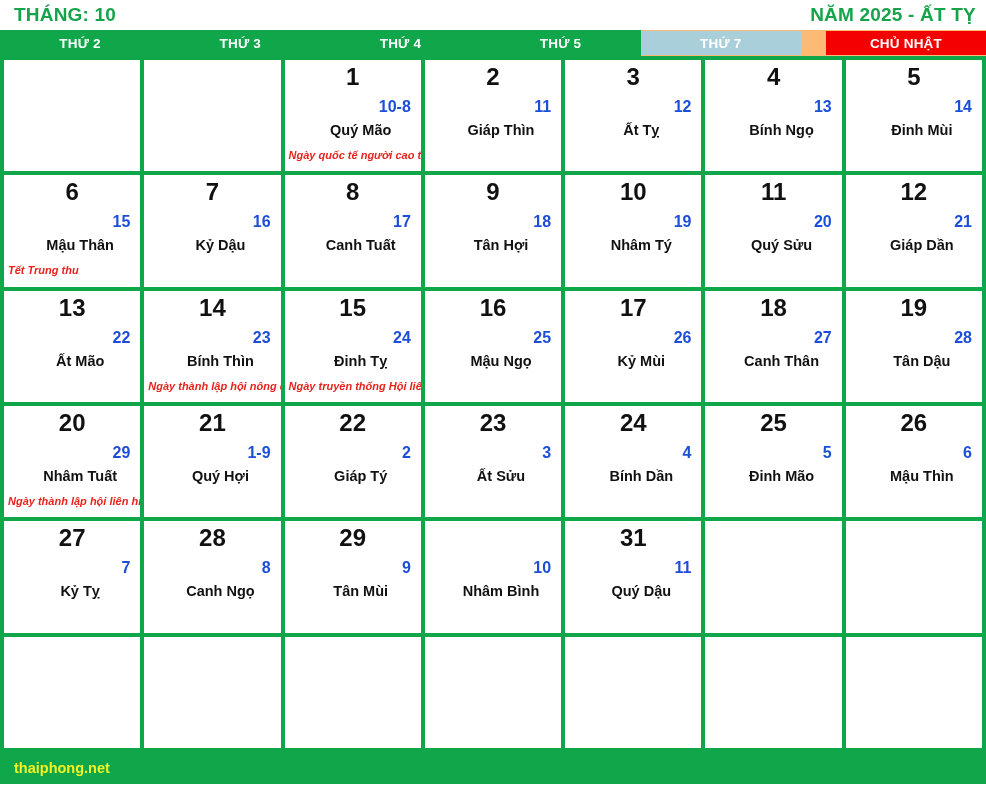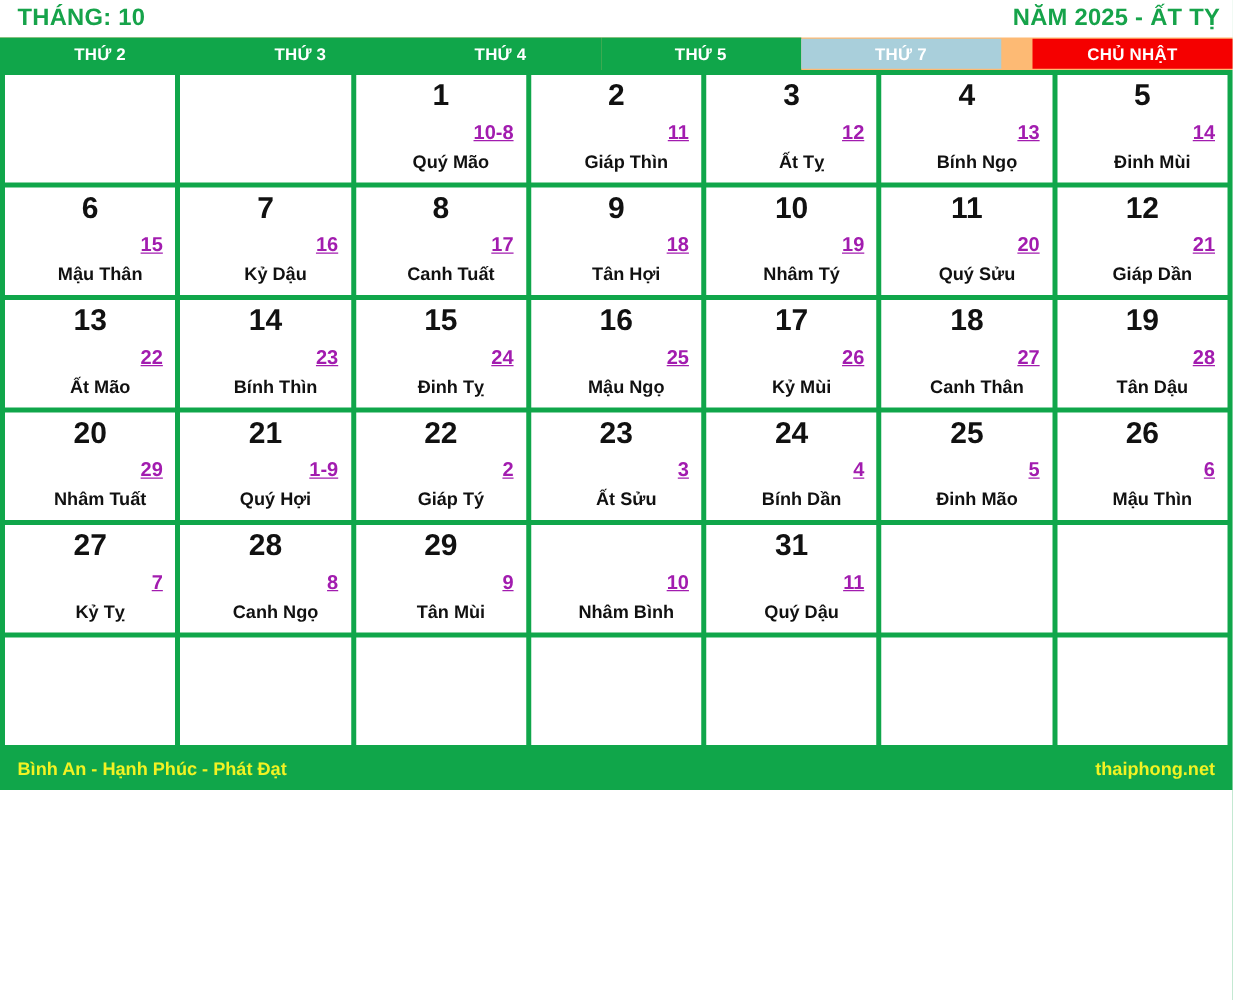--- a/index.html
+++ b/index.html
@@ -8,21 +8,21 @@
     background: #ffffff;
   }
   body {
     width: 986px;
     height: 800px;
     font-family: "Liberation Sans", sans-serif;
     overflow: hidden;
   }
   .calendar {
     width: 986px;
-    height: 632px;
+    height: 784px;
     position: relative;
     box-sizing: border-box;
     display: flex;
     flex-direction: column;
     background: #ffffff;
   }
 
   
   .titlebar {
     height: 30px;
@@ -100,23 +100,22 @@
     font-weight: bold;
     color: #111111;
     line-height: 1.05;
   }
   .lunar {
     position: absolute;
     top: 39px;
     right: 10px;
     font-size: 16px;
     font-weight: bold;
-    color: #a21caf;
+    color: #1d4ed8;
     line-height: 1;
-    text-decoration: underline;
   }
   .canchi {
     position: absolute;
     top: 63px;
     left: 0;
     right: 0;
     text-align: center;
     font-size: 14.5px;
     font-weight: bold;
     color: #111111;
@@ -340,17 +339,16 @@
       <div class="cell empty"></div>
       <div class="cell empty"></div>
       <div class="cell empty"></div>
       <div class="cell empty"></div>
       <div class="cell empty"></div>
       <div class="cell empty"></div>
       <div class="cell empty"></div>
     </div>
 
   <div class="footer">
-    <div class="footer-left">Bình An - Hạnh Phúc - Phát Đạt</div>
     <div class="footer-right">thaiphong.net</div>
   </div>
 
 </div>
 
 </body></html>

